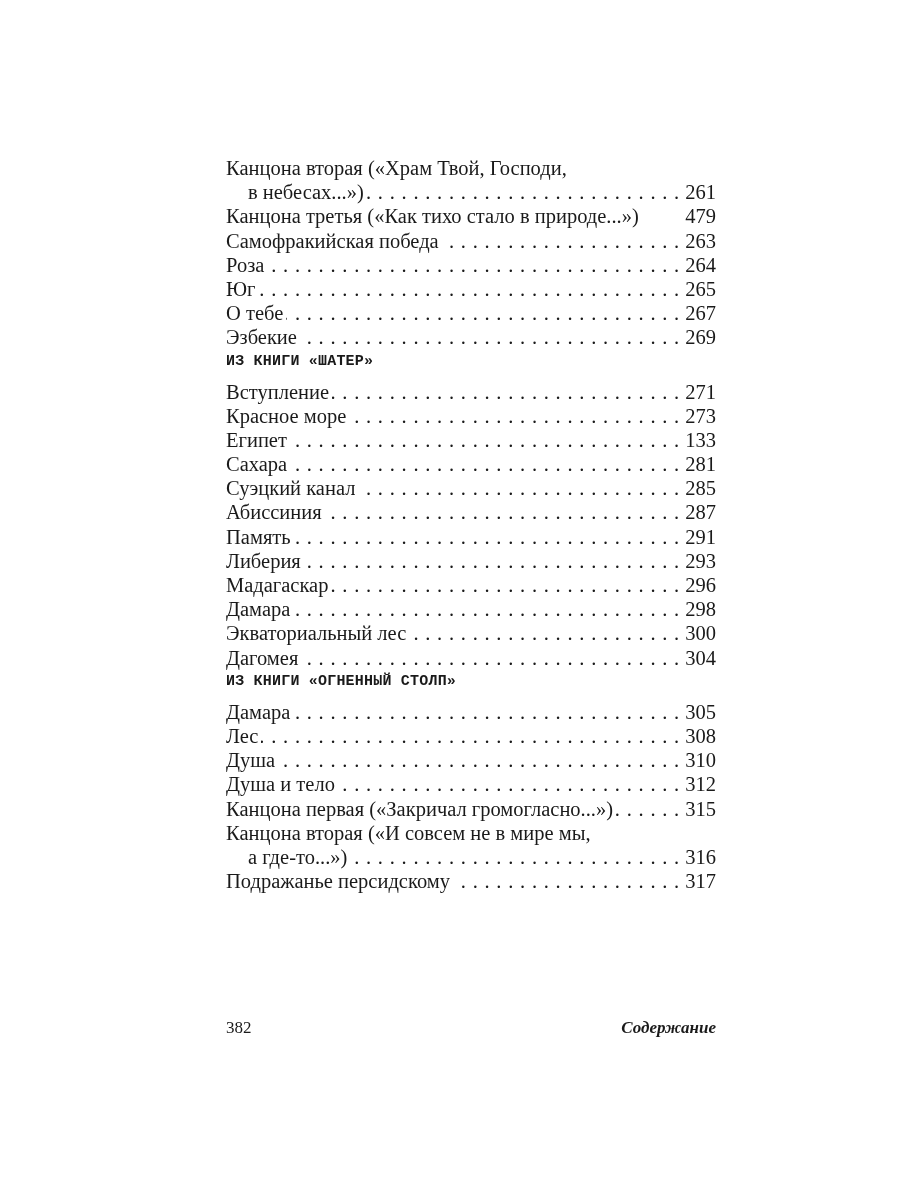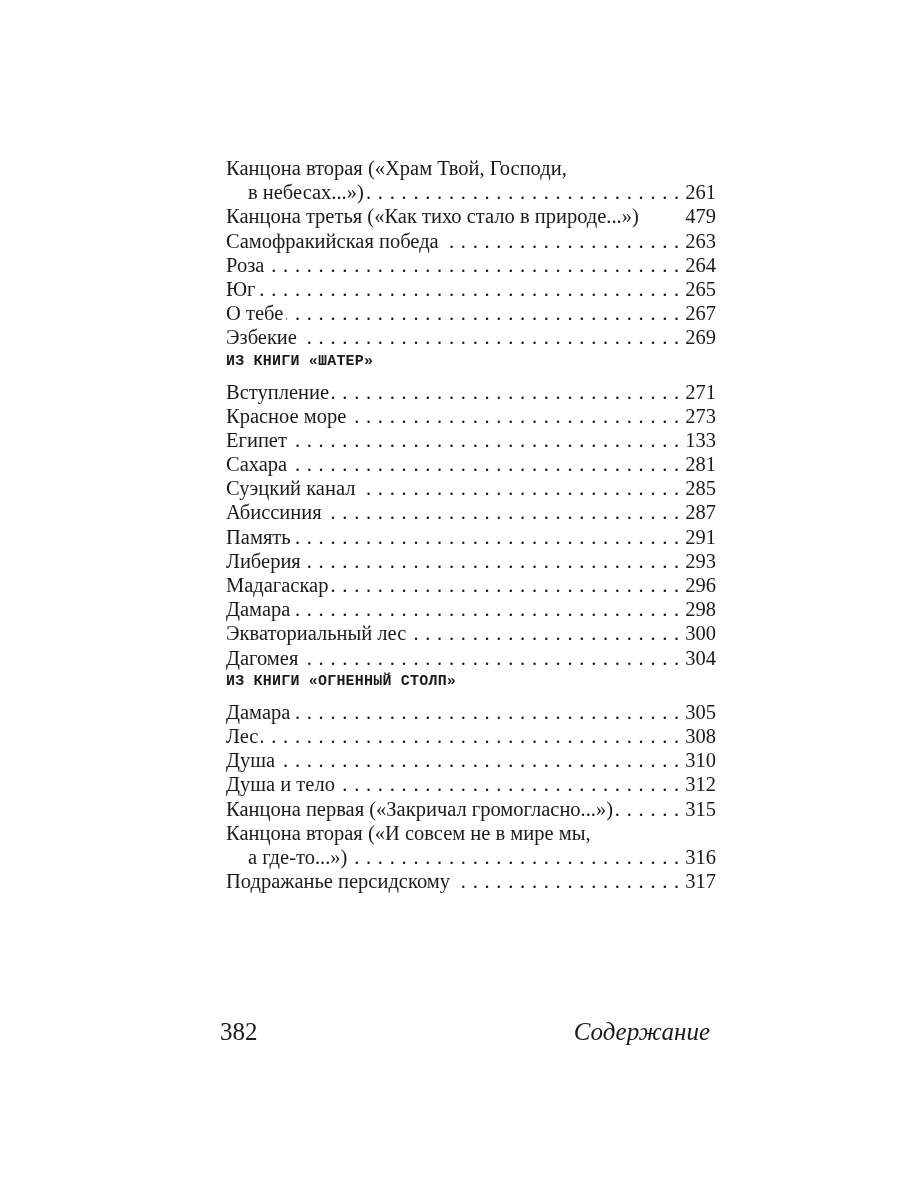--- a/index.html
+++ b/index.html
@@ -59,29 +59,30 @@
   .section-heading {
     font-weight: bold;
     font-size: 15px;
     line-height: 24px;
     margin-bottom: 6px;
     letter-spacing: 0.2px;
     font-family: Liberation Mono, monospace;
   }
   .footer {
     position: absolute;
-    left: 220px;
+    left: 226px;
     width: 490px;
     top: 1018px;
     display: flex;
     justify-content: space-between;
-    font-size: 25px;
+    font-size: 17px;
   }
   .footer .running-title {
     font-style: italic;
+    font-weight: bold;
   }
 </style>
 </head>
 <body>
 
 <div class="page" id="toc">
     <div>
       <div class="entry">
         <span class="title">Канцона вторая («Храм Твой, Господи,</span>
       </div>

